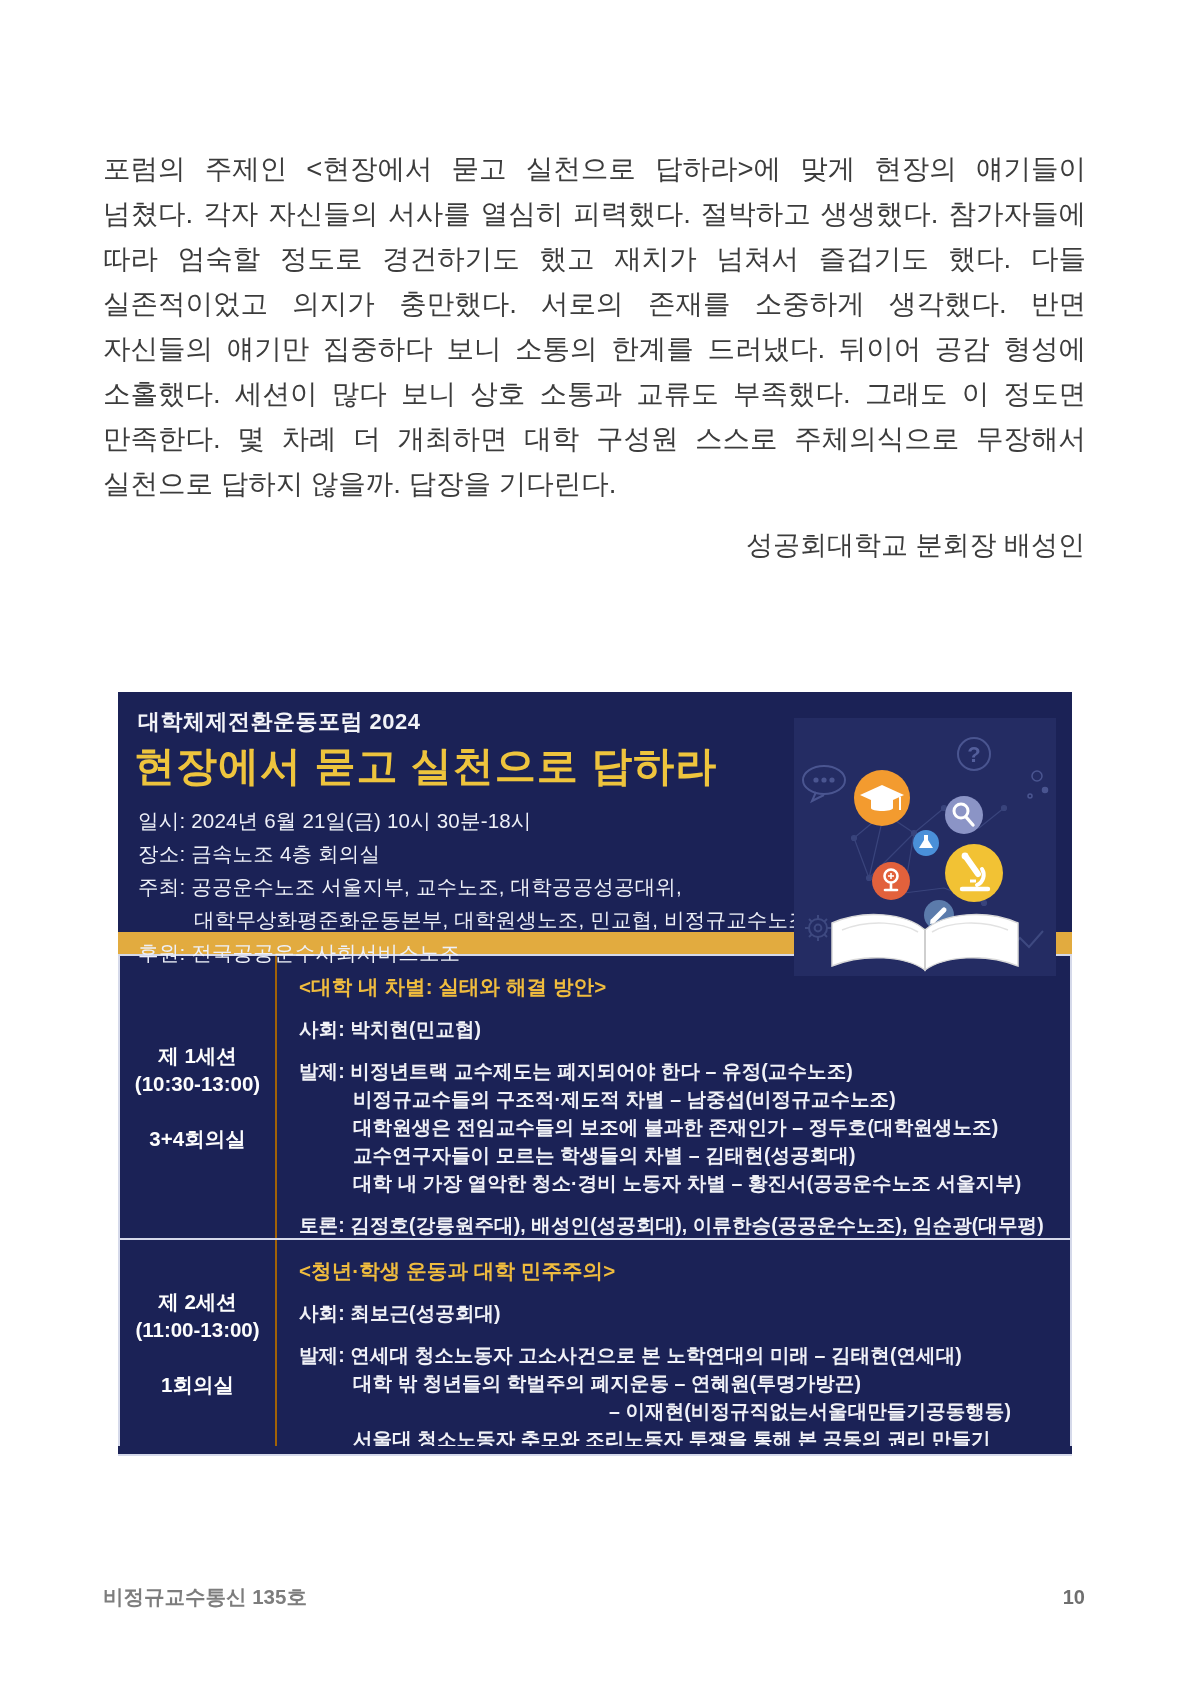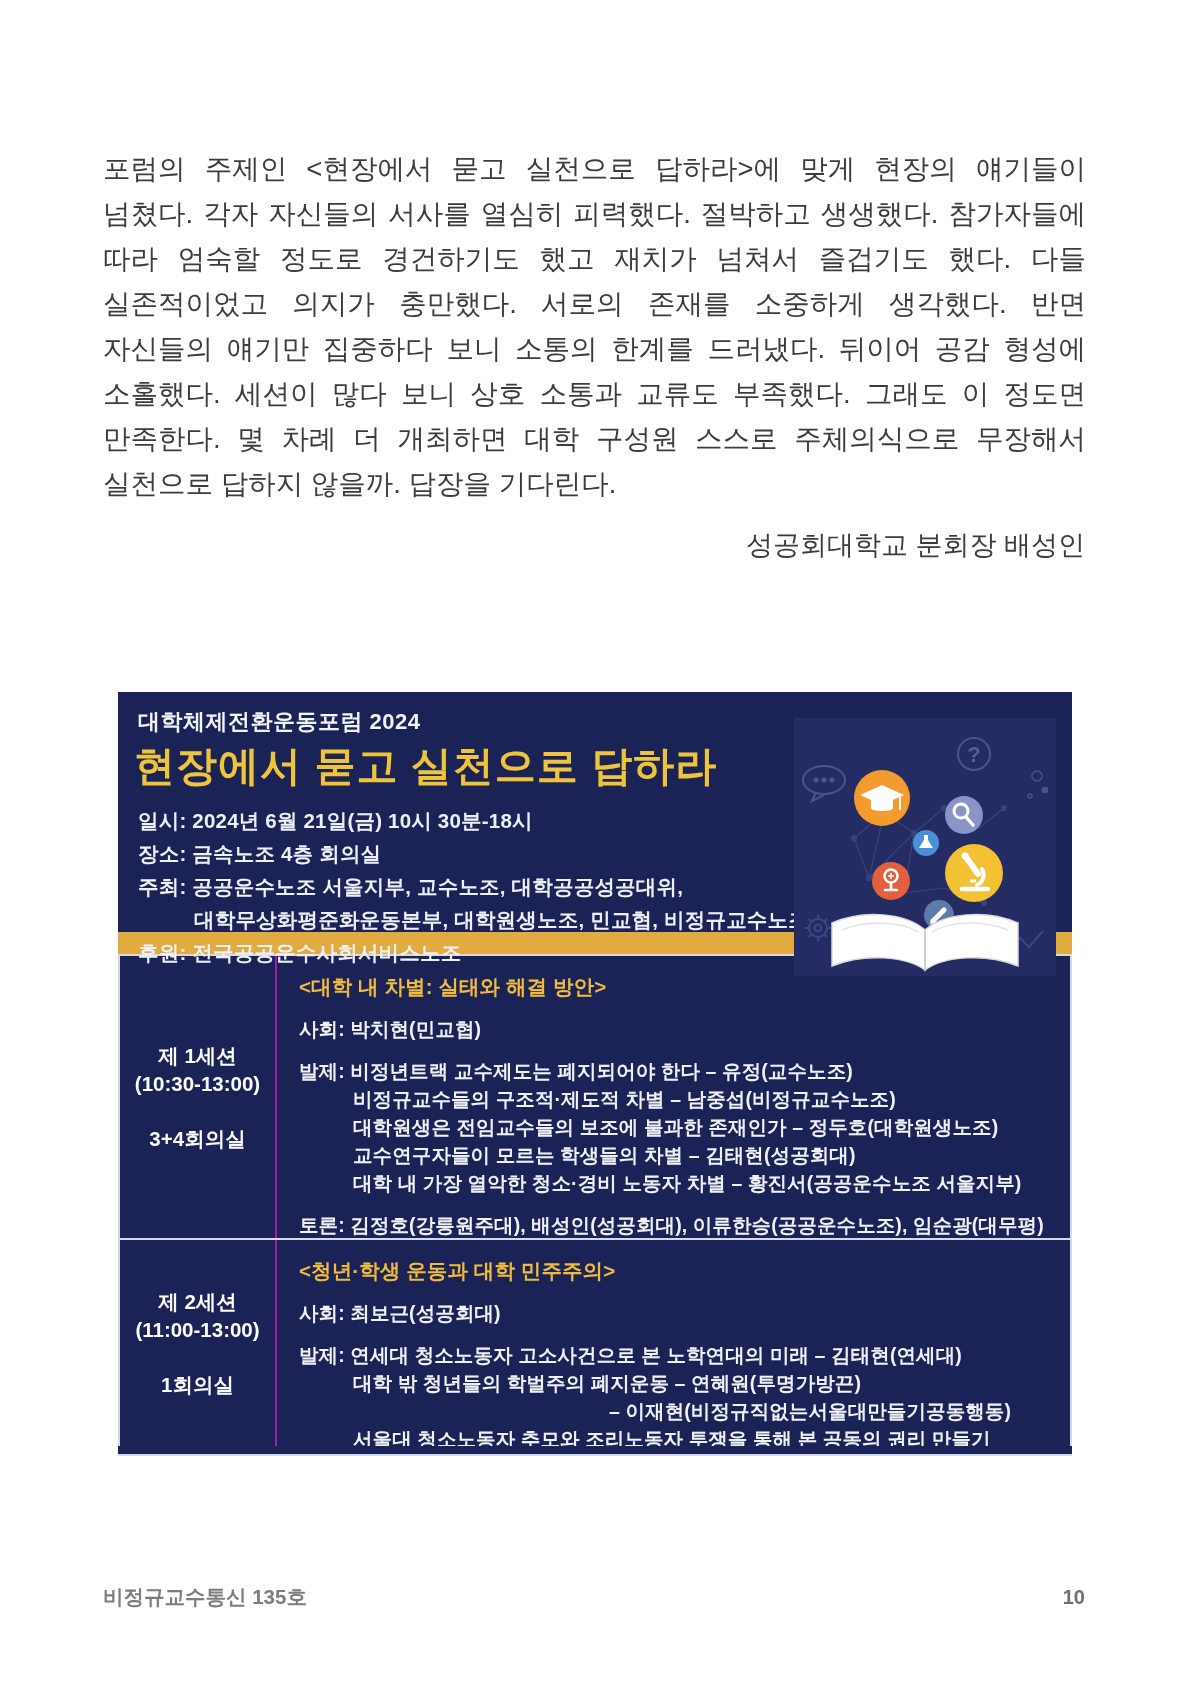--- a/index.html
+++ b/index.html
@@ -32,21 +32,21 @@
   .poster-kicker {
     position:absolute; left:20px; top:15px;
     font-size:22px; font-weight:bold; color:#f2f3f8; letter-spacing:.5px;
   }
   .poster-title {
     position:absolute; left:16px; top:47px;
     font-size:41px; font-weight:bold; color:#eec43d; letter-spacing:1px;
   }
   .poster-info {
     position:absolute; left:20px; top:112px;
-    font-size:20.5px; font-weight:bold; color:#eef0f8; line-height:33px;
+    font-size:20.5px; font-weight:normal; color:#eef0f8; line-height:33px;
     letter-spacing:.2px;
   }
   .poster-info .indent { padding-left:56px; }
 
   .illustration {
     position:absolute; right:16px; top:26px;
     width:262px; height:258px; background:#242c63;
   }
   .illustration svg { display:block; width:100%; height:100%; }
 
@@ -55,21 +55,21 @@
   
   .session-table {
     border-left:2px solid #d5d9ea; border-right:2px solid #d5d9ea;
     border-top:2px solid #d5d9ea;
   }
   .s-row { display:grid; grid-template-columns:157px 1fr; }
   .s-row.row1 { height:282px; }
   .s-row.row2 { height:206px; }
   .s-row + .s-row { border-top:2px solid #d5d9ea; }
   .s-left {
-    border-right:2px solid #a21caf;
+    border-right:2px solid #a16207;
     display:flex; flex-direction:column; align-items:center; justify-content:center;
     color:#fdfdfd; font-weight:bold; font-size:20.5px; line-height:28px;
     text-align:center; padding:8px 4px;
   }
   .s-room { margin-top:27px; }
   .s-right {
     padding:17px 13px 10px 22px;
     color:#f0f1f7; font-weight:bold; font-size:19.5px; line-height:28px;
     letter-spacing:.1px; overflow:hidden;
   }

